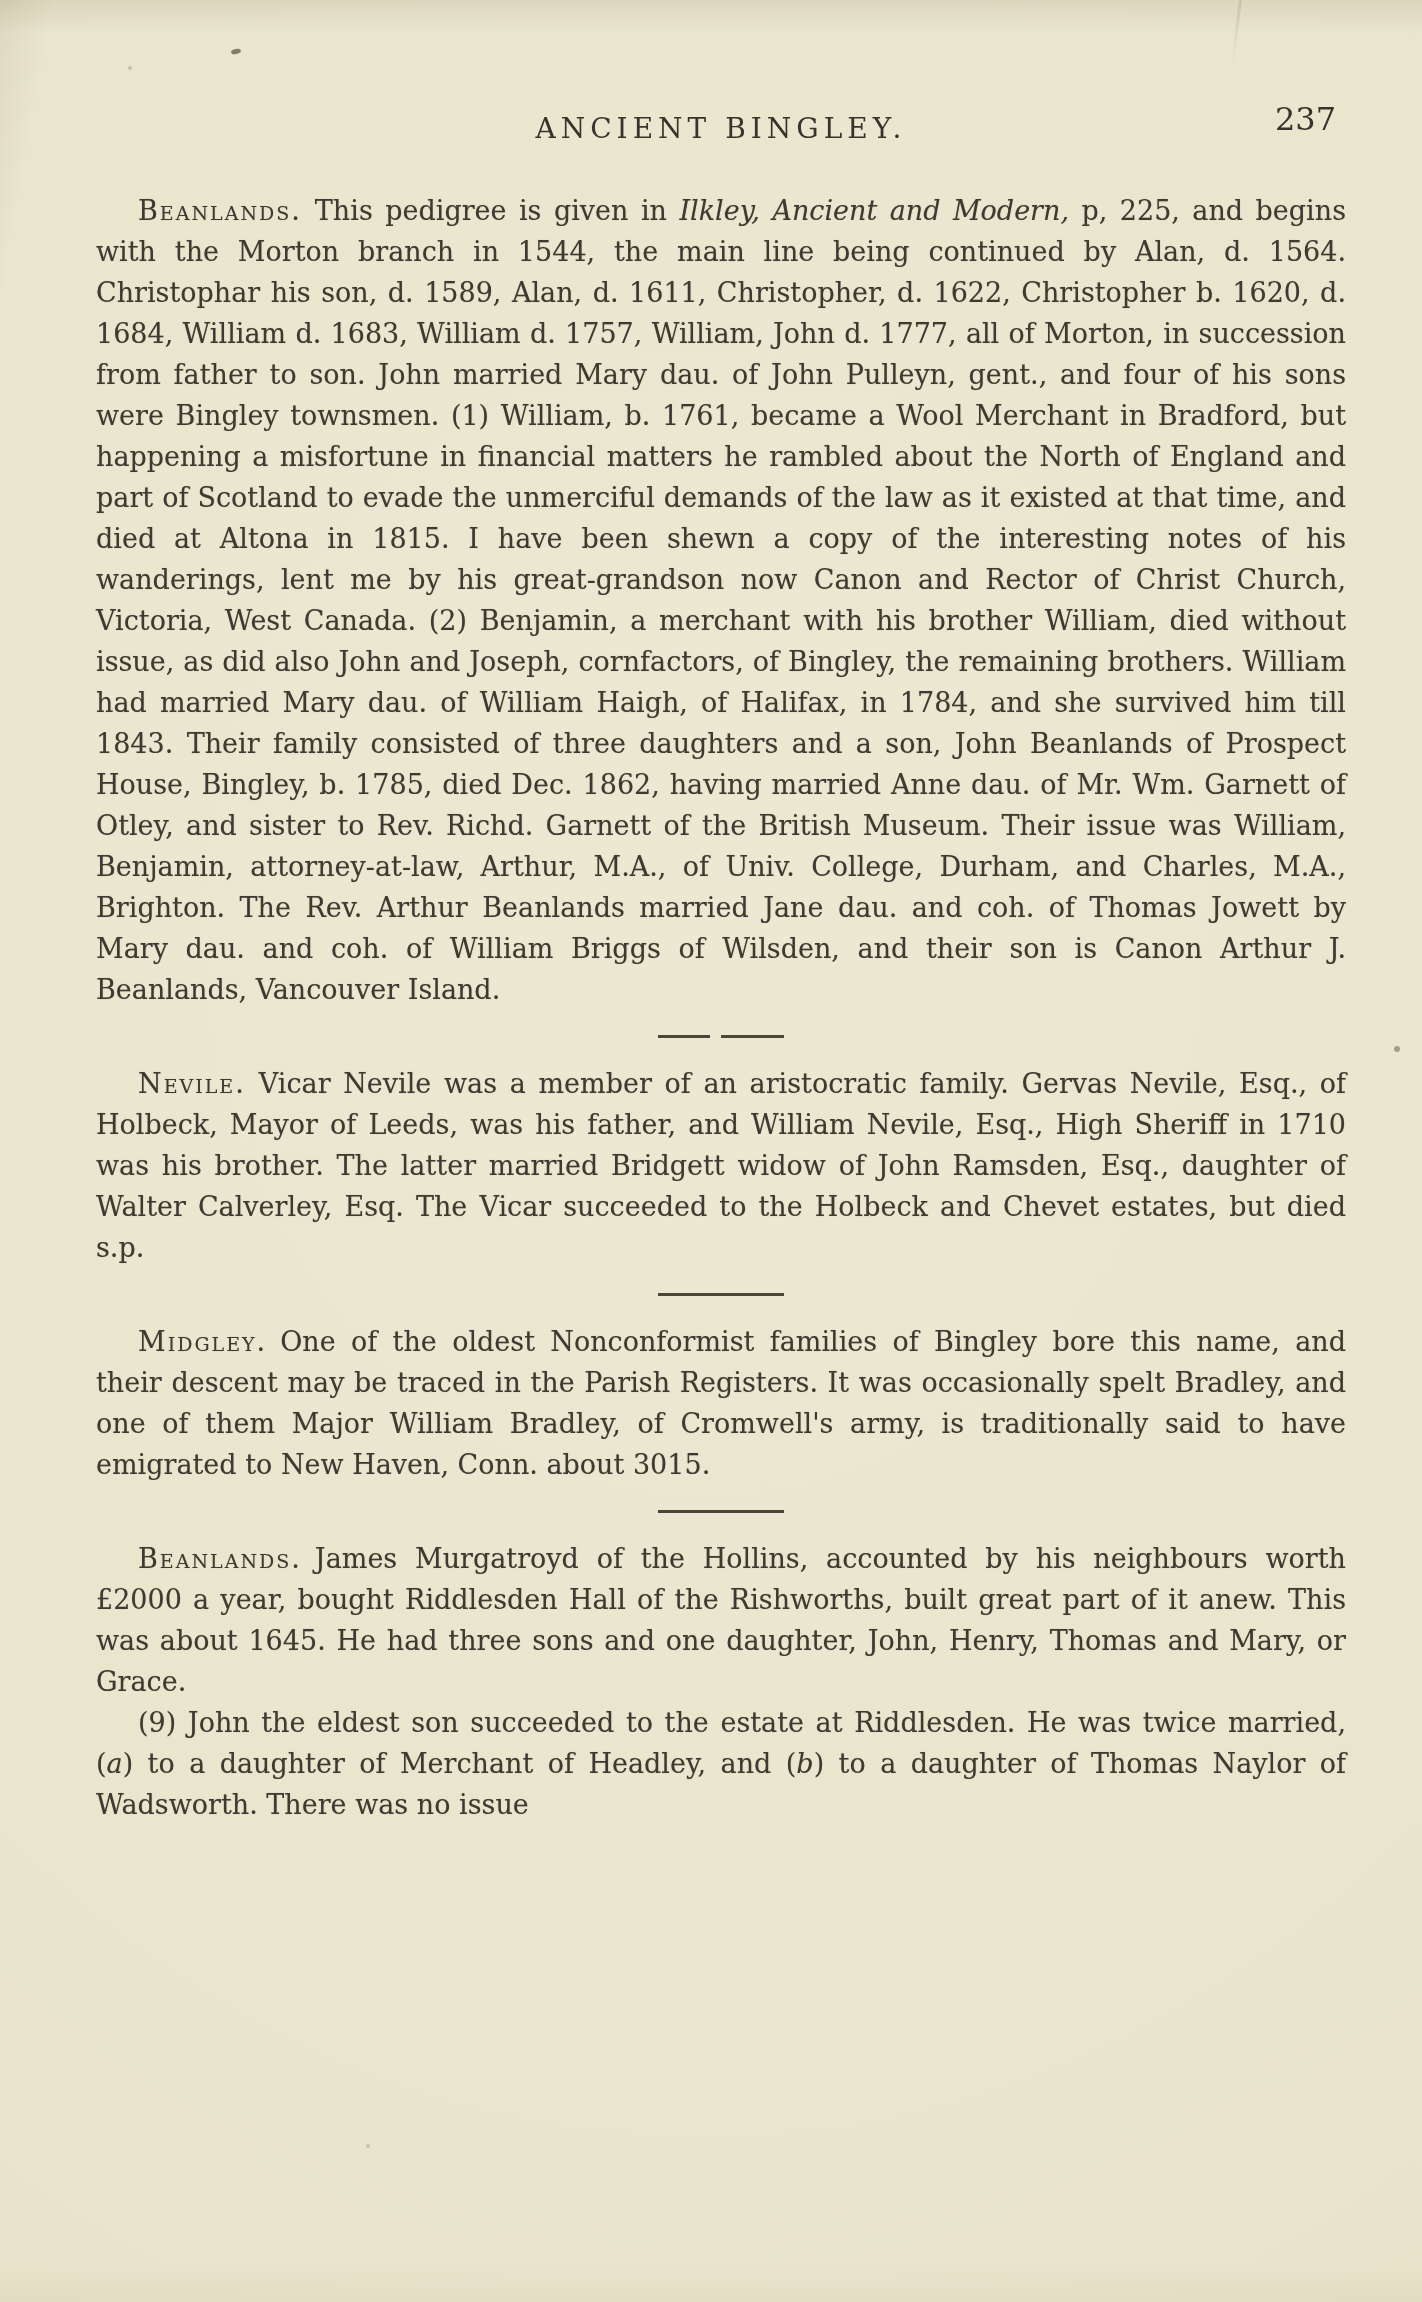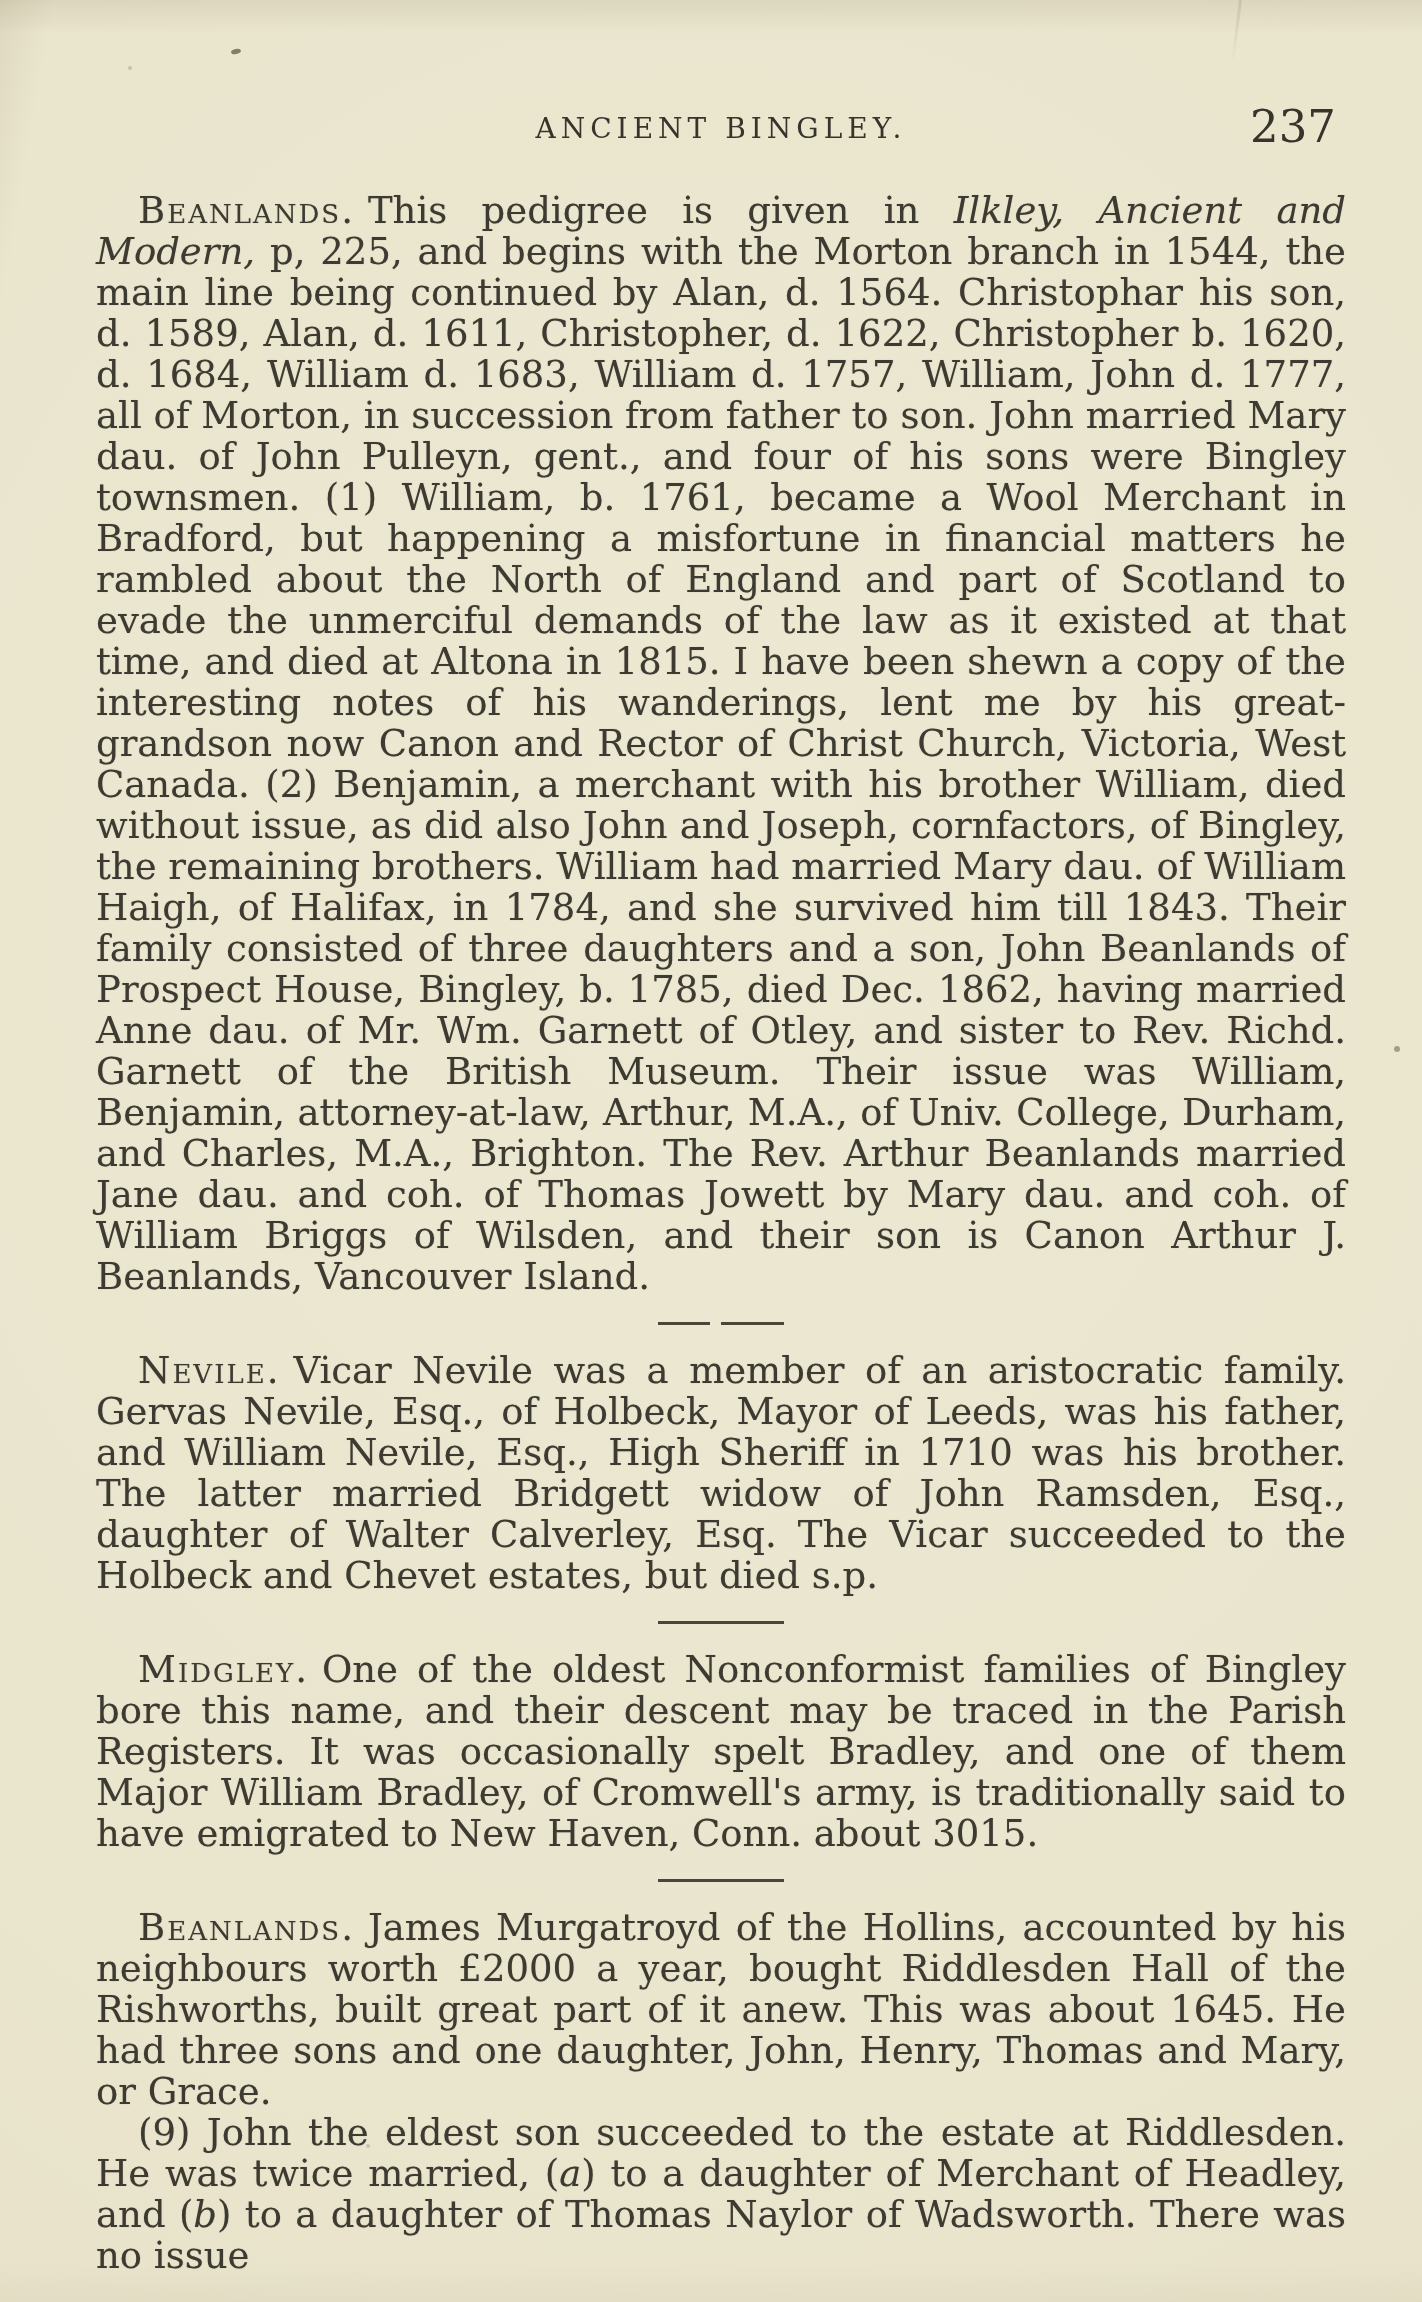--- a/index.html
+++ b/index.html
@@ -36,27 +36,27 @@
     transform: translateX(-50%);
     font-size: 28px;
     letter-spacing: 5px;
     color: #36342b;
     white-space: nowrap;
   }
   .page-num {
     position: absolute;
     right: 10px;
     top: -4px;
-    font-size: 45px;
+    font-size: 32px;
     color: #36342b;
   }
 
   .para {
     margin: 0;
-    font-size: 37px;
+    font-size: 27px;
     line-height: 41px;
     text-align: justify;
     text-indent: 42px;
     color: #3d3a31;
     text-shadow: 0 0 1px rgba(80,74,60,0.35);
   }
   .para.first { margin-top: 20px; }
 
   .lead {
     font-variant: small-caps;

